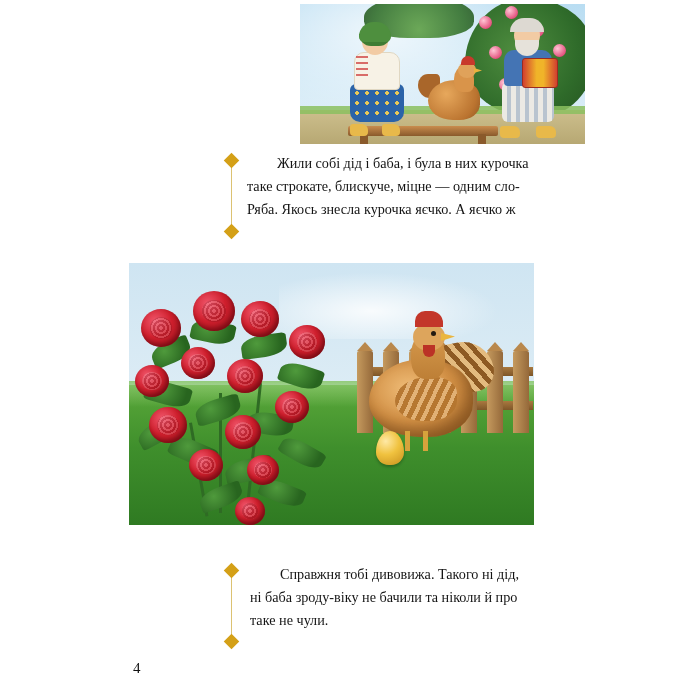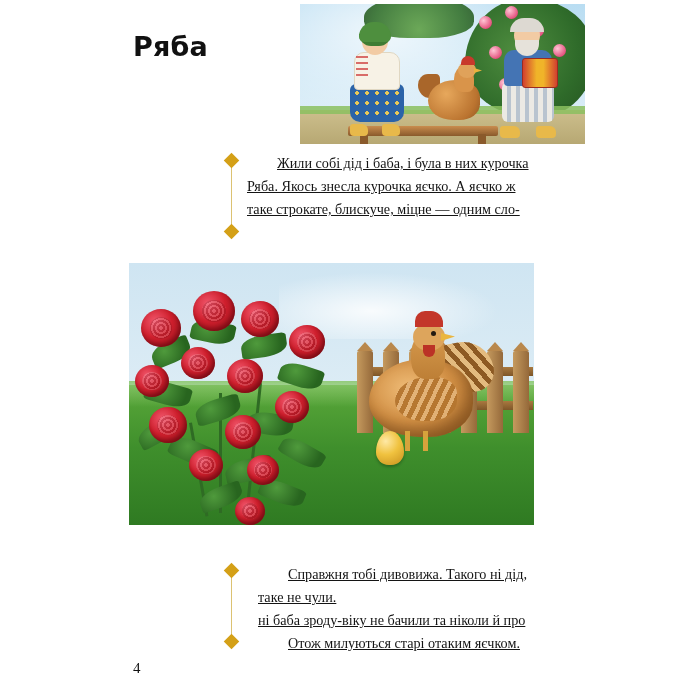--- a/index.html
+++ b/index.html
@@ -157,21 +157,20 @@
   .ornament .dia.bottom { bottom: 0; }
 
   
   .para {
     position: absolute;
     font-family: "Liberation Serif", serif;
     font-size: 14.2px;
     line-height: 1.62;
     color: #141414;
     text-align: justify;
-    text-decoration: underline;
   }
   .para p { margin: 0; }
   .para p.indent { text-indent: 30px; }
 
   
   .main-art {
     position: absolute;
     left: 129px;
     top: 263px;
     width: 405px;
@@ -377,33 +376,32 @@
       <span class="accordion"></span>
       <span class="head"></span>
       <span class="hair"></span>
       <span class="beard"></span>
       <span class="boot" style="left:4px"></span>
       <span class="boot" style="left:40px"></span>
     </div>
   </div>
 
   <div class="title">
-    <div>Ряба</div>
   </div>
 
   <div class="ornament" style="left:226px; top:155px; height:82px;">
     <span class="stem"></span>
     <span class="dia top"></span>
     <span class="dia bottom"></span>
   </div>
 
   <div class="para" style="left:247px; top:152px; width:300px;">
     <p class="indent">Жили собі дід і баба, і була в них курочка</p>
+    <p>таке строкате, блискуче, міцне — одним сло-</p>
     <p>Ряба. Якось знесла курочка яєчко. А яєчко ж</p>
-    <p>таке строкате, блискуче, міцне — одним сло-</p>
   </div>
 
   <div class="main-art">
     <div class="sky-cloud"></div>
     <div class="grass"></div>
     <div class="grass-lite"></div>
 
     <div class="fence">
       <span class="rail" style="top:26px"></span>
       <span class="rail" style="top:60px"></span>
@@ -466,22 +464,21 @@
       <span class="rose" style="left:106px; top:224px; width:30px; height:28px;"></span>
     </div>
   </div>
 
   <div class="ornament" style="left:226px; top:565px; height:82px;">
     <span class="stem"></span>
     <span class="dia top"></span>
     <span class="dia bottom"></span>
   </div>
 
-  <div class="para" style="left:258px; top:563px; width:300px;">
+  <div class="para" style="left:250px; top:563px; width:300px;">
     <p class="indent">Справжня тобі дивовижа. Такого ні дід,</p>
+    <p>ні баба зроду-віку не бачили та ніколи й про</p>
     <p>таке не чули.</p>
-    <p>ні баба зроду-віку не бачили та ніколи й про</p>
-    <p class="indent">Отож милуються старі отаким яєчком.</p>
   </div>
 
   <div class="page-number">4</div>
 
 </div>
 
 </body></html>

